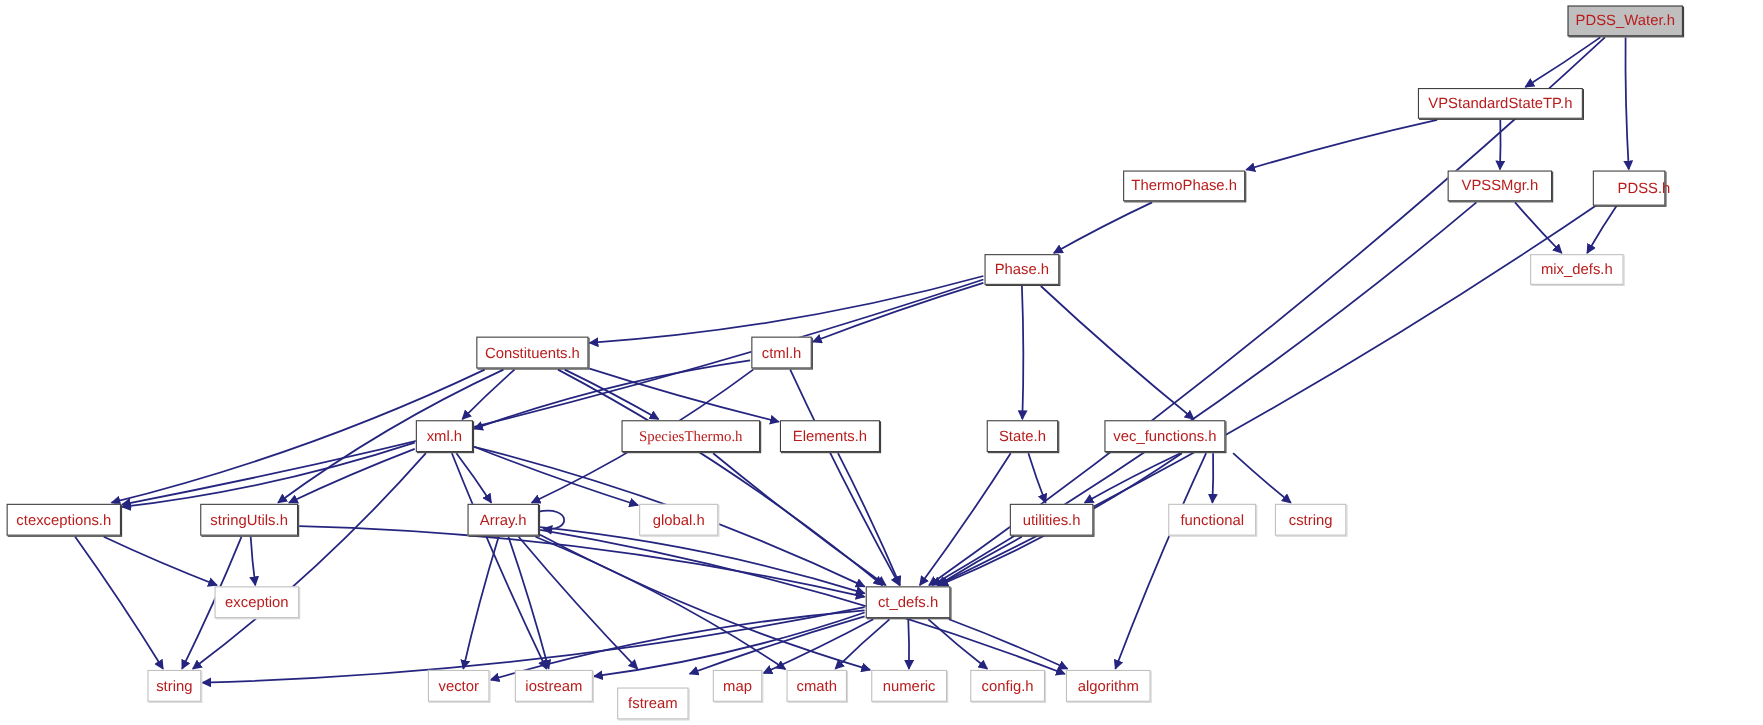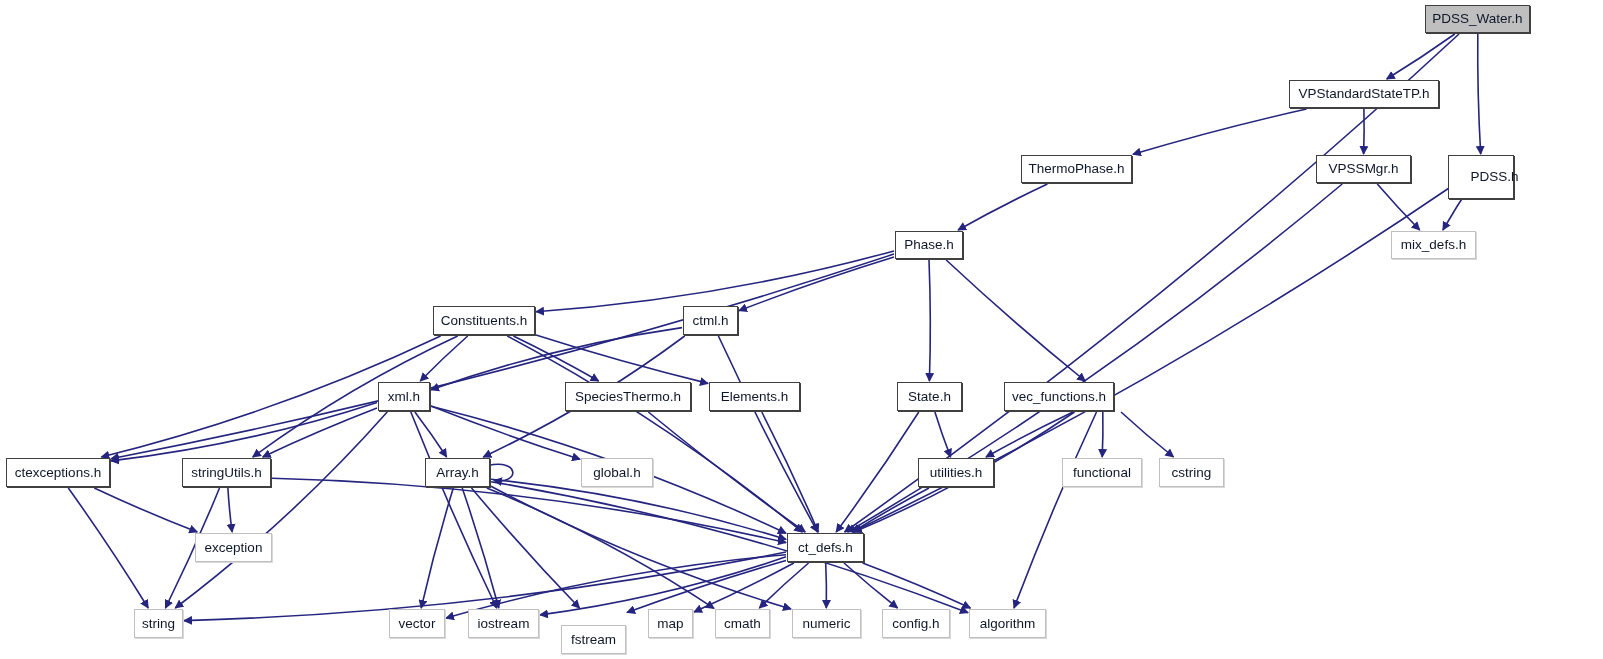--- a/index.html
+++ b/index.html
@@ -13,21 +13,21 @@
   }
   #edges{position:absolute;left:0;top:0;width:1603px;height:659px;}
   .node{
     position:absolute;
     box-sizing:border-box;
     display:flex;
     align-items:center;
     justify-content:center;
     font-size:13.5px;
     line-height:1;
-    color:#0f172a;
+    color:#b91c1c;
     background:#ffffff;
     white-space:nowrap;
     z-index:5;
   }
   .node.dark{border:1px solid #404040;box-shadow:1px 1px 0 0 #404040;}
   .node.light{border:1px solid #c0c0c0;box-shadow:1px 1px 0 0 #d8d8d8;}
   .node.root{background:#bfbfbf;border:1px solid #404040;box-shadow:1px 1px 0 0 #404040;}
 </style>
 </head>
 <body>
@@ -111,39 +111,39 @@
       </div>
       <div class="node dark" style="left: 1289px; top: 80px; width: 150px; height: 28px;">
         <span>VPStandardStateTP.h</span>
       </div>
       <div class="node dark" style="left: 1021px; top: 155px; width: 111px; height: 28px;">
         <span>ThermoPhase.h</span>
       </div>
       <div class="node dark" style="left: 1316px; top: 155px; width: 95px; height: 28px;">
         <span>VPSSMgr.h</span>
       </div>
-      <div class="node dark" style="left: 1448px; top: 155px; width: 66px; height: 44px; padding-left: 27px;">
+      <div class="node dark" style="left: 1448px; top: 155px; width: 66px; height: 32px; padding-left: 27px;">
         <span>PDSS.h</span>
       </div>
       <div class="node light" style="left: 1391px; top: 231px; width: 85px; height: 28px;">
         <span>mix_defs.h</span>
       </div>
       <div class="node dark" style="left: 895px; top: 231px; width: 68px; height: 28px; text-align: right;">
         <span>Phase.h</span>
       </div>
       <div class="node dark" style="left: 433px; top: 306px; width: 102px; height: 29px;">
         <span>Constituents.h</span>
       </div>
       <div class="node dark" style="left: 683px; top: 306px; width: 55px; height: 29px;">
         <span>ctml.h</span>
       </div>
       <div class="node dark" style="left: 378px; top: 382px; width: 52px; height: 29px;">
         <span>xml.h</span>
       </div>
-      <div class="node dark" style="left: 565px; top: 382px; width: 126px; height: 29px;">
+      <div class="node dark" style="left: 565px; top: 382px; width: 126px; height: 29px; font-family: Liberation Serif, serif;">
         <span>SpeciesThermo.h</span>
       </div>
       <div class="node dark" style="left: 709px; top: 382px; width: 91px; height: 29px;">
         <span>Elements.h</span>
       </div>
       <div class="node dark" style="left: 897px; top: 382px; width: 65px; height: 29px;">
         <span>State.h</span>
       </div>
       <div class="node dark" style="left: 1004px; top: 382px; width: 110px; height: 29px;">
         <span>vec_functions.h</span>

